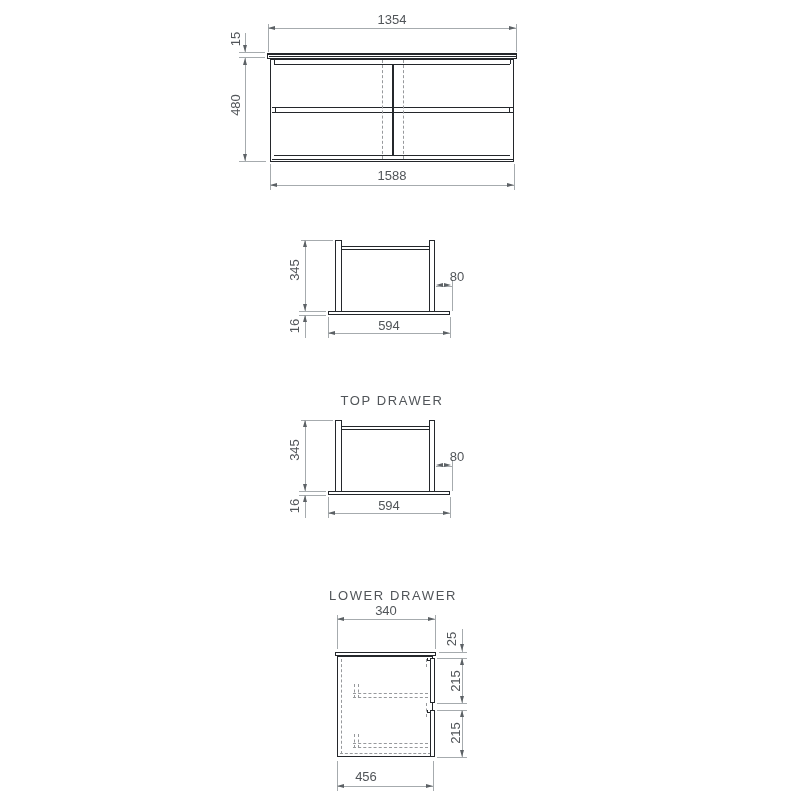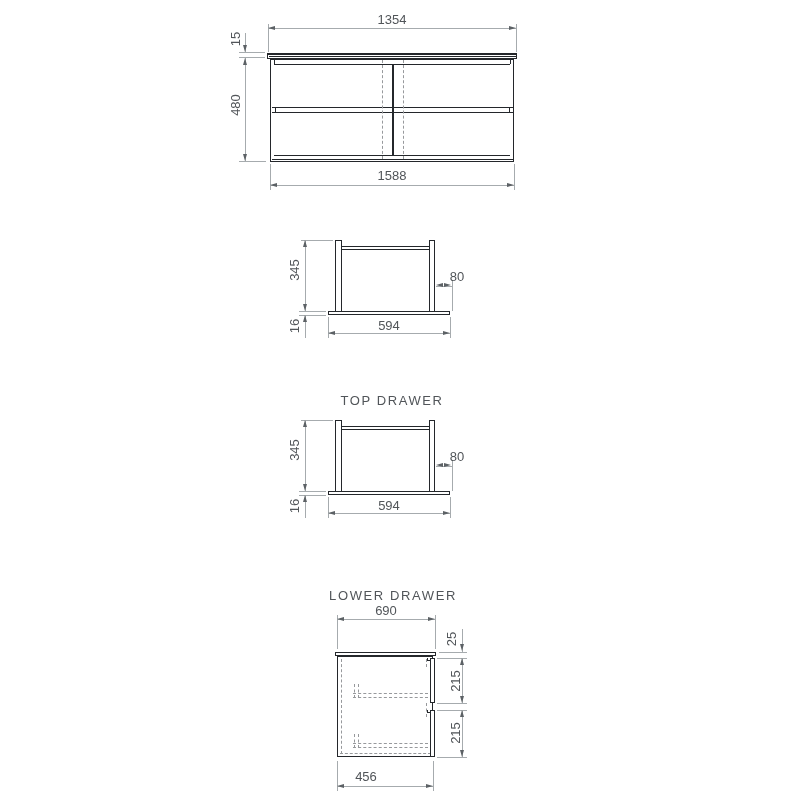--- a/index.html
+++ b/index.html
@@ -140,21 +140,21 @@
     <div class="cap" style="left:303px;top:540px;width:180px;margin-top:48px;">LOWER DRAWER</div>
   </div>
 
   <div>
 
     <div class="g" style="left:336.5px;top:615px;width:1px;height:34px;"></div>
     <div class="g" style="left:435px;top:615px;width:1px;height:34px;"></div>
     <div class="g" style="left:336.5px;top:619.3px;width:98.5px;height:1px;"></div>
     <div class="ar al" style="left:336.5px;top:616.8px;"></div>
     <div class="ar arr" style="left:427.5px;top:616.8px;"></div>
-    <div class="lb" style="left:346px;top:603px;width:80px;">690</div>
+    <div class="lb" style="left:346px;top:603px;width:80px;">340</div>
 
     <div class="bx" style="left:335px;top:651.5px;width:101px;height:4.4px;border-top-width:1.8px;"></div>
     <div class="bx" style="left:336.5px;top:655.9px;width:96.5px;height:101.1px;border-width:1.5px;"></div>
     <div class="dv" style="left:340.6px;top:658.5px;height:95px;"></div>
     <div class="db" style="left:339.5px;top:752.6px;width:91px;"></div>
     <div class="dv" style="left:426.4px;top:658.5px;height:8px;"></div>
     <div class="dv" style="left:426.4px;top:703px;height:13.5px;"></div>
 
     <div class="db" style="left:353px;top:693.4px;width:74.5px;"></div>
     <div class="db" style="left:353px;top:697.2px;width:74.5px;"></div>

